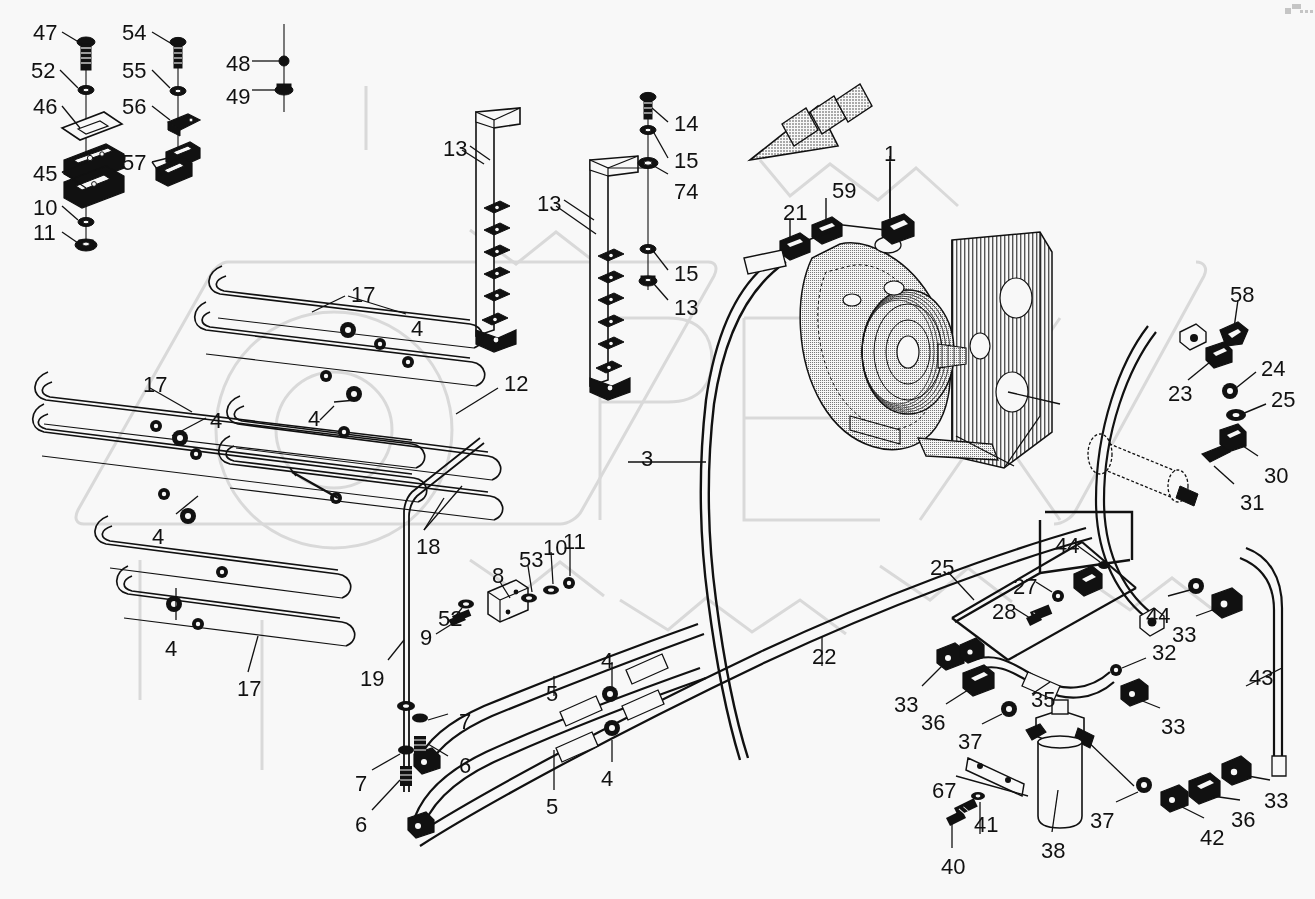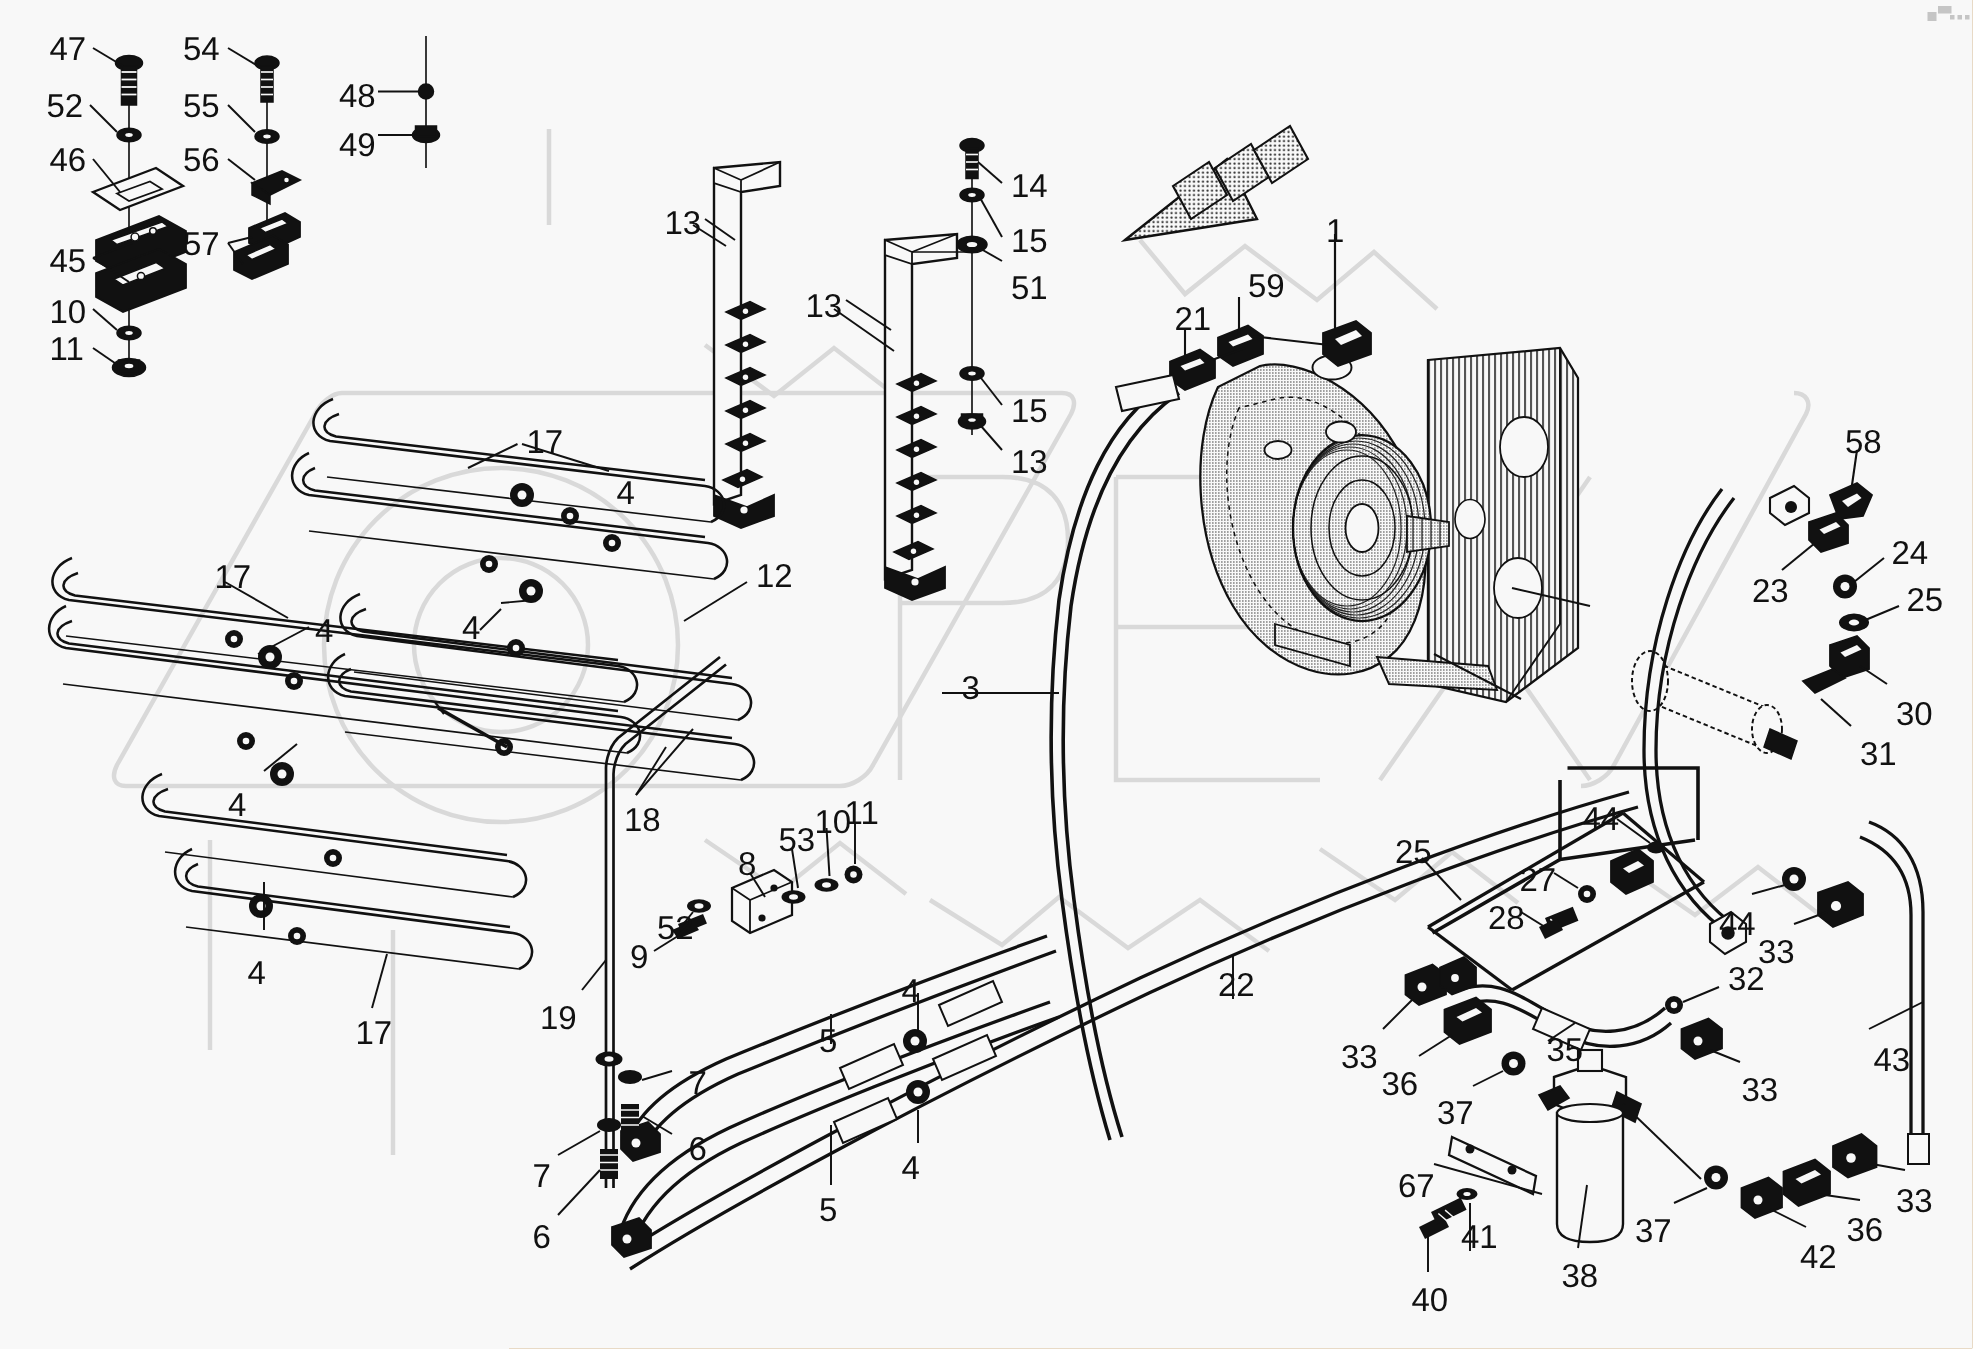--- a/index.html
+++ b/index.html
@@ -1,17 +1,17 @@
 <!DOCTYPE html>
 <html><head>
 <meta charset="utf-8">
 <style>
   html,body{margin:0;padding:0;background:#fff;}
   body{font-family:"Liberation Sans",sans-serif;}
-  #sheet{position:relative;width:1315px;height:899px;background:#a16207;overflow:hidden;}
+  #sheet{position:relative;width:1315px;height:899px;background:#ef4444;overflow:hidden;}
   #sheet svg{position:absolute;left:0;top:0;}
   .lbl{position:absolute;font-family:"Liberation Sans",sans-serif;font-size:22px;color:#111;
        line-height:1;white-space:nowrap;letter-spacing:0px;}
 </style>
 </head>
 <body>
 
 <div id="sheet">
 
 <svg width="1315" height="899" viewBox="0 0 1315 899">
@@ -807,21 +807,21 @@
       <div class="lbl" style="left: 122px; top: 22px;">54</div>
       <div class="lbl" style="left: 122px; top: 60px;">55</div>
       <div class="lbl" style="left: 122px; top: 96px;">56</div>
       <div class="lbl" style="left: 122px; top: 152px;">57</div>
       <div class="lbl" style="left: 226px; top: 53px;">48</div>
       <div class="lbl" style="left: 226px; top: 86px;">49</div>
       <div class="lbl" style="left: 443px; top: 138px;">13</div>
       <div class="lbl" style="left: 537px; top: 193px;">13</div>
       <div class="lbl" style="left: 674px; top: 113px;">14</div>
       <div class="lbl" style="left: 674px; top: 150px;">15</div>
-      <div class="lbl" style="left: 674px; top: 181px;">51</div>
+      <div class="lbl" style="left: 674px; top: 181px;">74</div>
       <div class="lbl" style="left: 674px; top: 263px;">15</div>
       <div class="lbl" style="left: 674px; top: 297px;">13</div>
       <div class="lbl" style="left: 783px; top: 202px;">21</div>
       <div class="lbl" style="left: 819px; top: 180px; margin-left: 13px;">59</div>
       <div class="lbl" style="left: 884px; top: 143px;">1</div>
       <div class="lbl" style="left: 1230px; top: 284px;">58</div>
       <div class="lbl" style="left: 1168px; top: 383px;">23</div>
       <div class="lbl" style="left: 1261px; top: 358px;">24</div>
       <div class="lbl" style="left: 1271px; top: 389px;">25</div>
       <div class="lbl" style="left: 1264px; top: 465px;">30</div>
@@ -854,21 +854,21 @@
       <div class="lbl" style="left: 601px; top: 768px;">4</div>
       <div class="lbl" style="left: 812px; top: 646px;">22</div>
       <div class="lbl" style="left: 930px; top: 557px;">25</div>
       <div class="lbl" style="left: 1055px; top: 535px;">44</div>
       <div class="lbl" style="left: 1013px; top: 576px;">27</div>
       <div class="lbl" style="left: 992px; top: 601px;">28</div>
       <div class="lbl" style="left: 1146px; top: 605px;">44</div>
       <div class="lbl" style="left: 1172px; top: 624px;">33</div>
       <div class="lbl" style="left: 1152px; top: 642px;">32</div>
       <div class="lbl" style="left: 1161px; top: 716px;">33</div>
-      <div class="lbl" style="left: 1249px; top: 696px;">43</div>
+      <div class="lbl" style="left: 1249px; top: 667px;">43</div>
       <div class="lbl" style="left: 894px; top: 694px;">33</div>
       <div class="lbl" style="left: 921px; top: 712px;">36</div>
       <div class="lbl" style="left: 1031px; top: 689px;">35</div>
       <div class="lbl" style="left: 958px; top: 731px;">37</div>
       <div class="lbl" style="left: 932px; top: 780px;">67</div>
       <div class="lbl" style="left: 941px; top: 856px;">40</div>
       <div class="lbl" style="left: 974px; top: 814px;">41</div>
       <div class="lbl" style="left: 1041px; top: 840px;">38</div>
       <div class="lbl" style="left: 1090px; top: 810px;">37</div>
       <div class="lbl" style="left: 1200px; top: 827px;">42</div>

